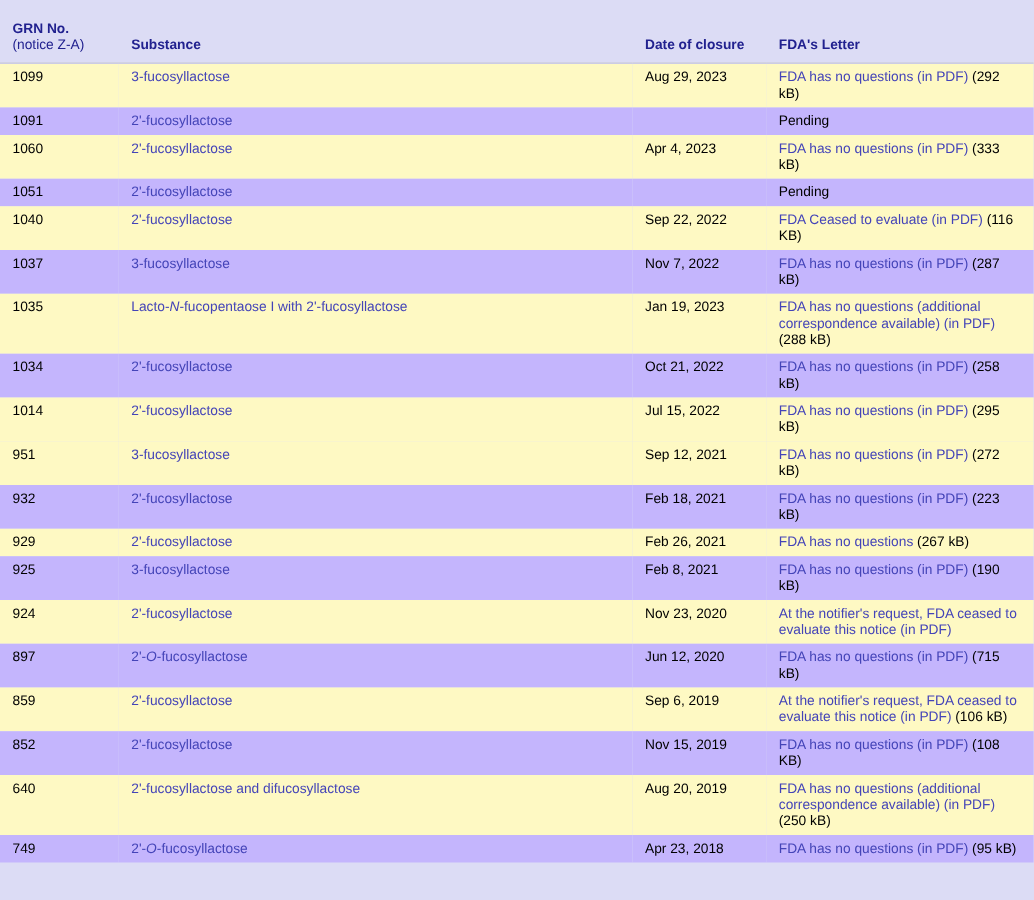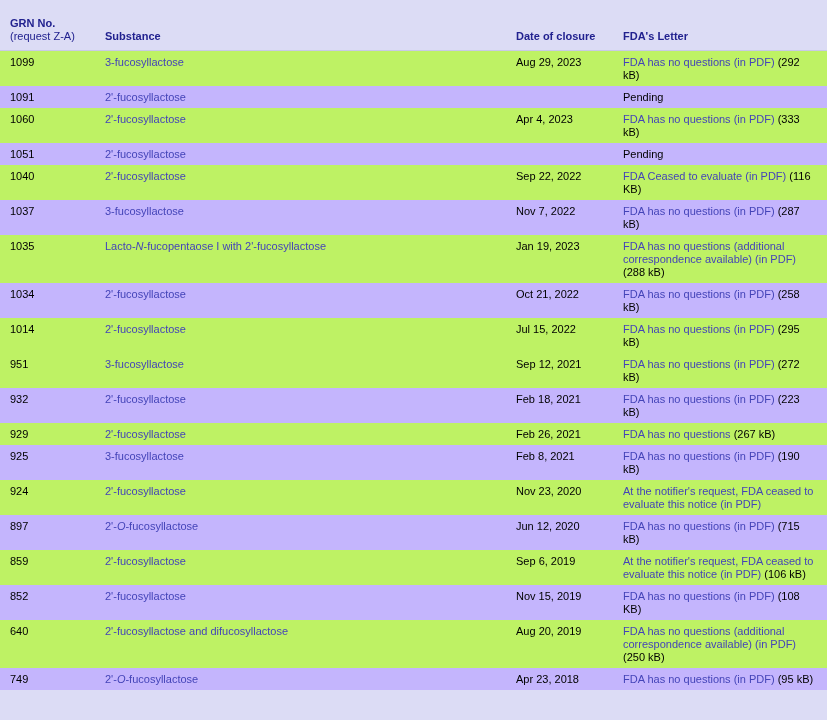--- a/index.html
+++ b/index.html
@@ -34,21 +34,21 @@
     line-height: 13px;
     color: #21218f;
     padding: 0 8px 7px 10px;
     background: transparent;
     border-bottom: 1px solid #c9c9e6;
     cursor: pointer;
   }
   thead th .subhead {
     font-weight: normal;
   }
-  tbody tr { background: #bef264; }
+  tbody tr { background: #fef9c3; }
   tbody tr.alt { background: #c4b5fd; }
   tbody td {
     vertical-align: top;
     padding: 5px 8px 4px 10px;
     line-height: 13px;
   }
   .link {
     color: #4444b8;
     text-decoration: none;
     cursor: pointer;
@@ -63,21 +63,21 @@
   <colgroup>
     <col class="c-grn">
     <col class="c-sub">
     <col class="c-date">
     <col class="c-let">
   </colgroup>
   <thead>
     <tr>
       <th>
         <span>GRN No.</span><br>
-        <span class="subhead">(request Z-A)</span>
+        <span class="subhead">(notice Z-A)</span>
       </th>
       <th>
         <span>Substance</span>
       </th>
       <th>
         <span>Date of closure</span>
       </th>
       <th>
         <span>FDA's Letter</span>
       </th>

